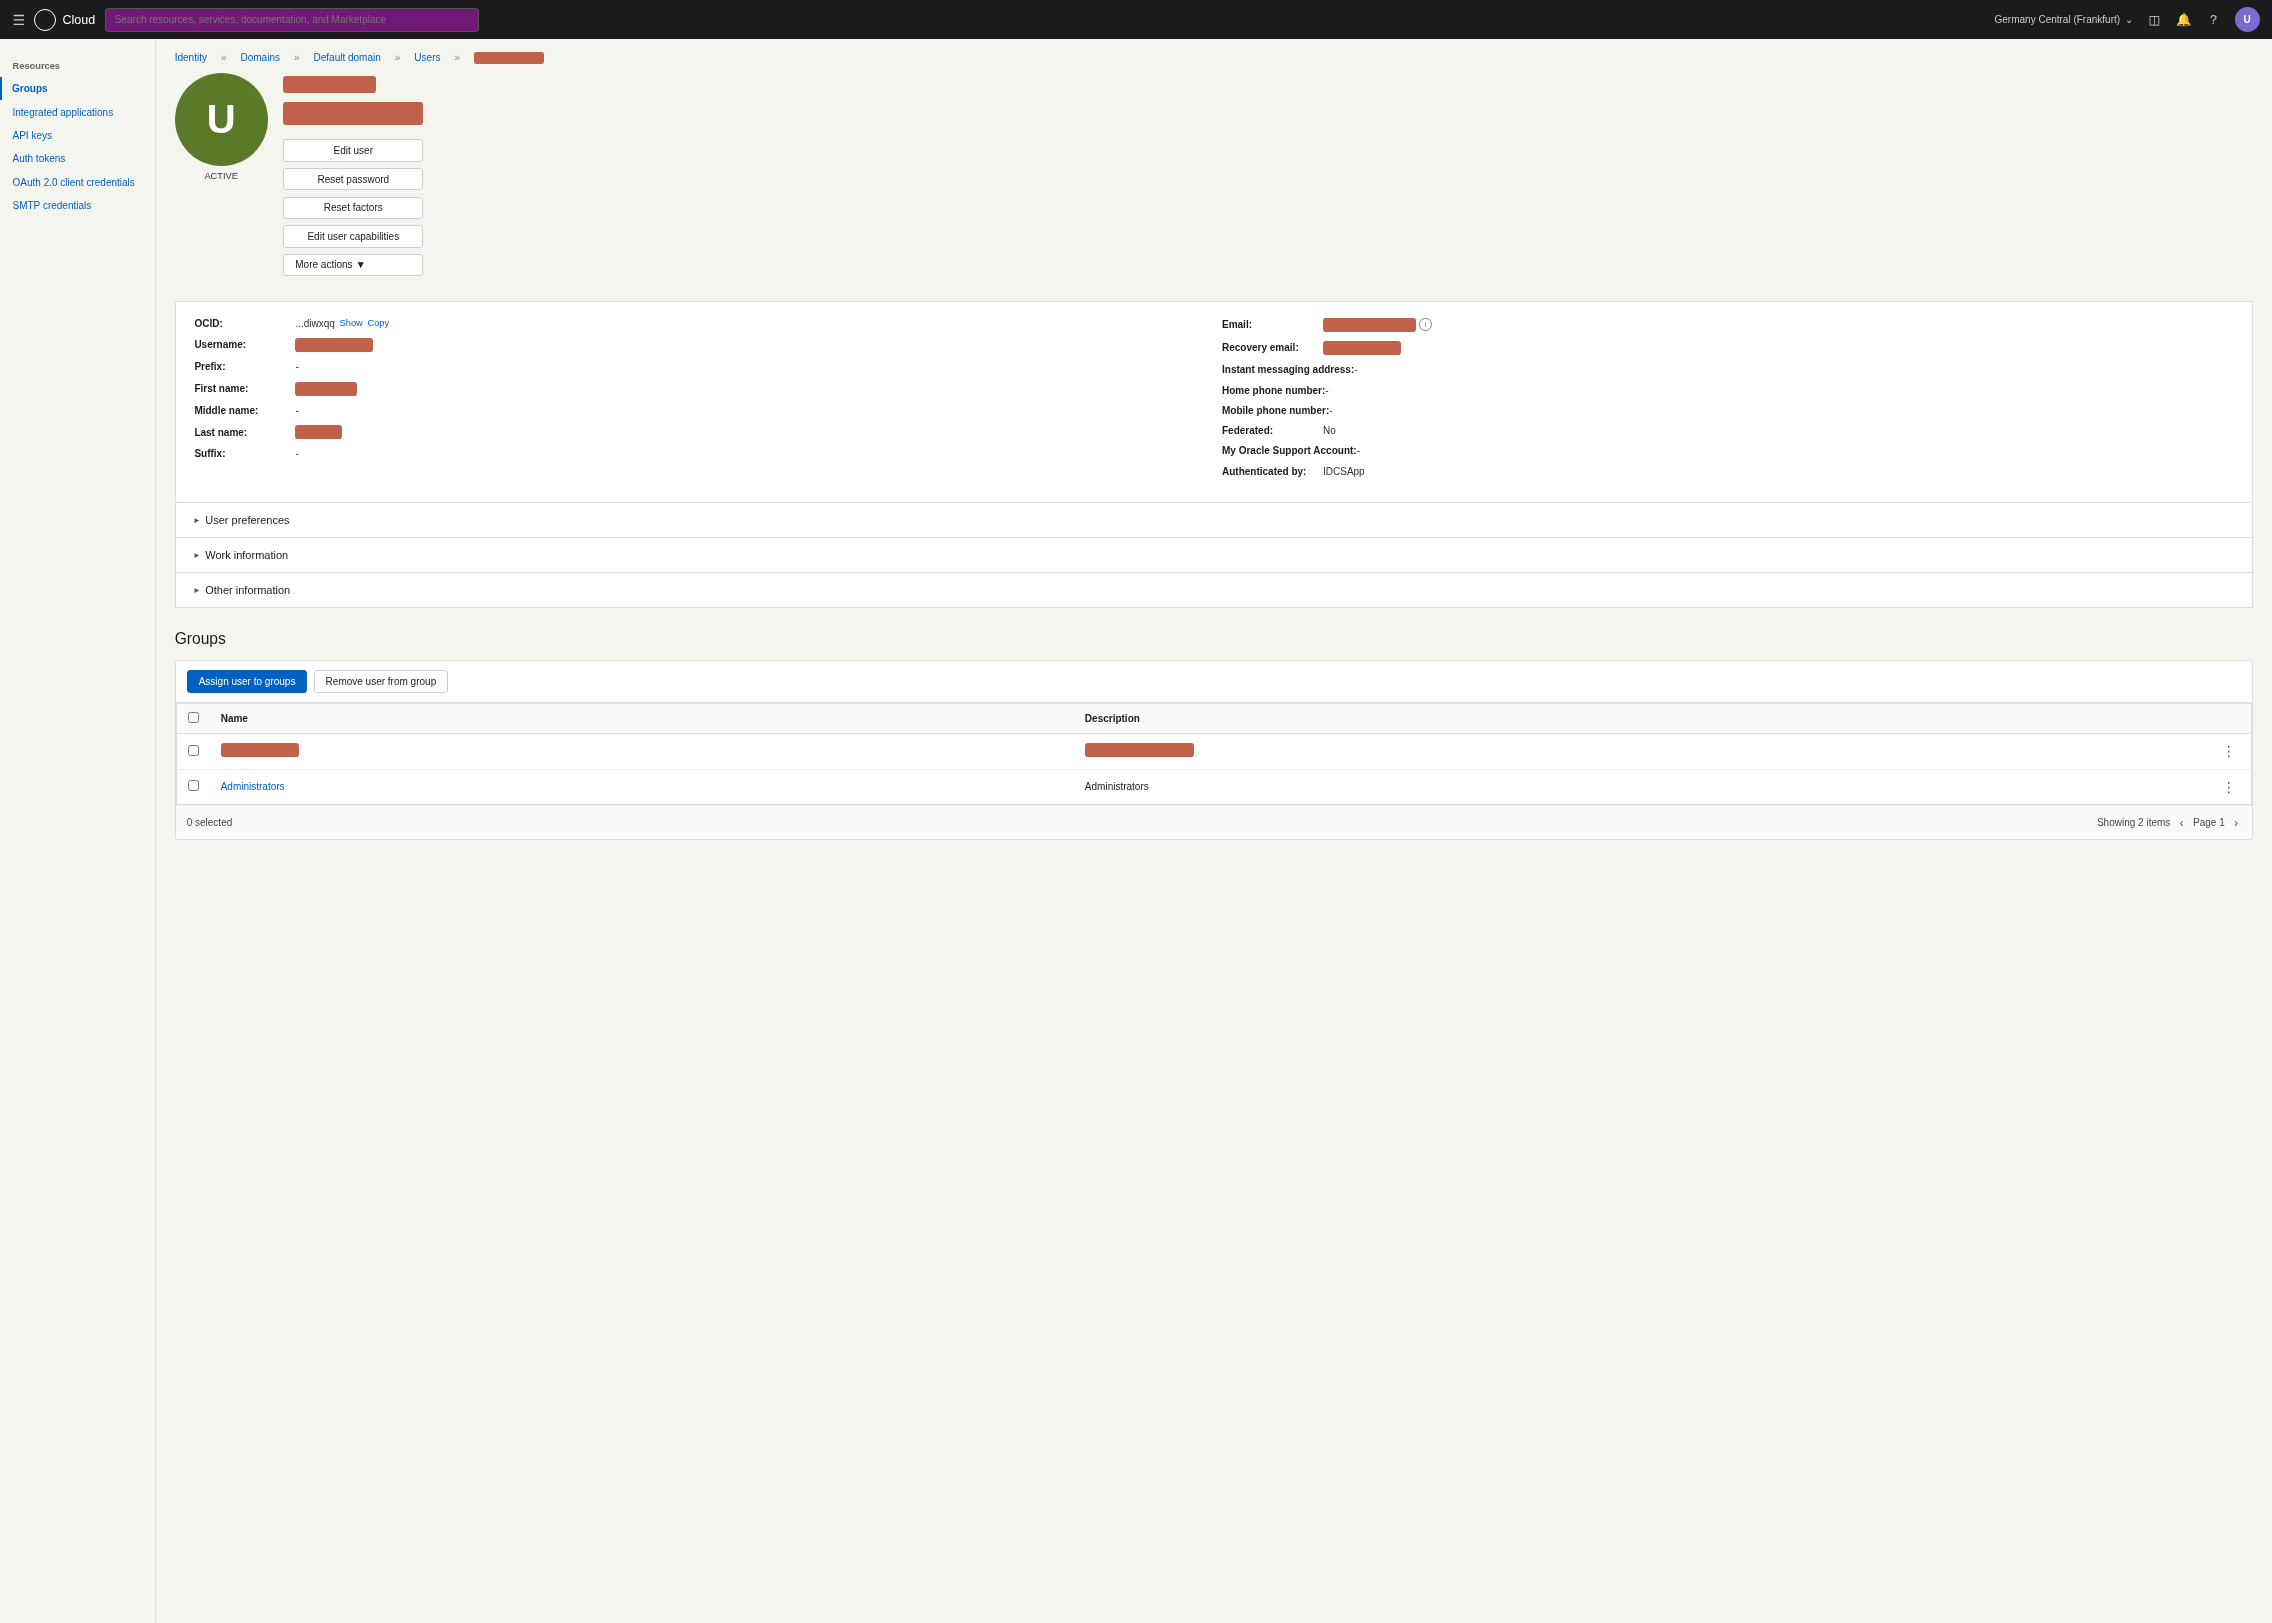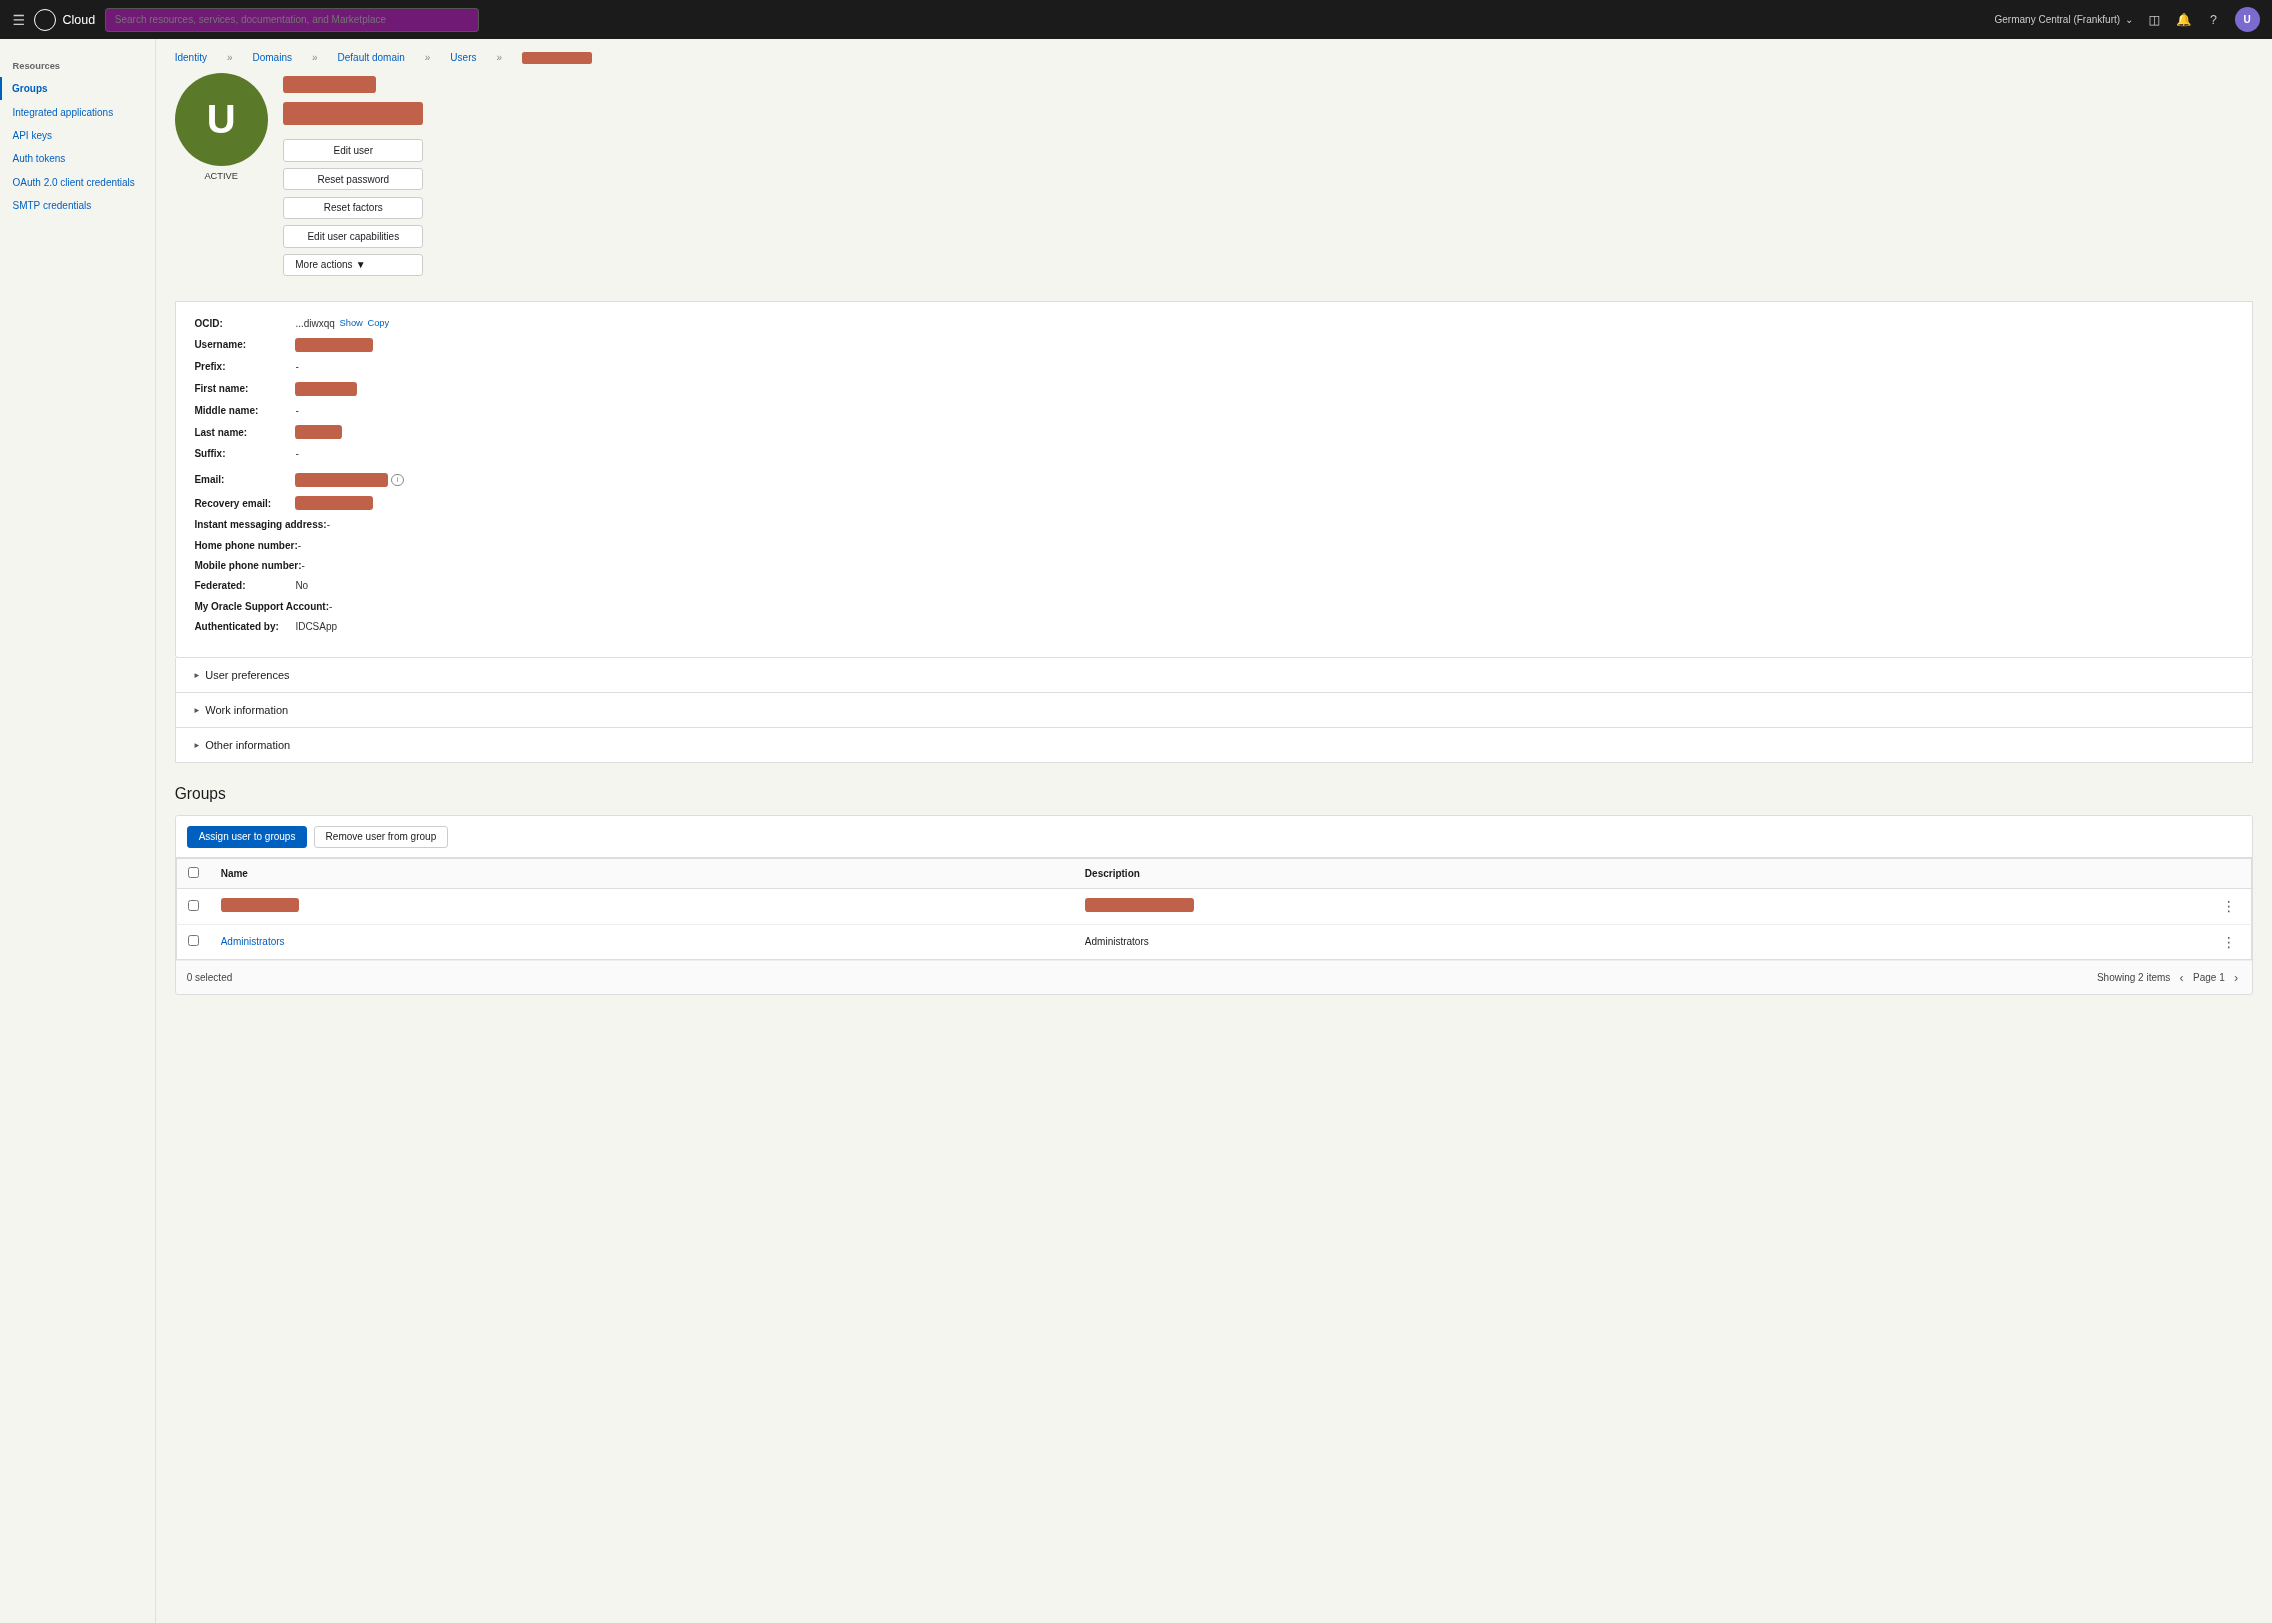--- a/index.html
+++ b/index.html
@@ -23,21 +23,21 @@
     
     .sidebar { width: 156px; background: #f5f5f0; border-right: 0.8px solid #e0e0dc; padding: 15.6px 0; flex-shrink: 0; }
     .sidebar-section-title { font-size: 9.3px; font-weight: 600; color: #666; padding: 6.2px 12.5px; text-transform: none; }
     .sidebar-item { padding: 6.2px 12.5px; font-size: 10px; color: #0060c0; cursor: pointer; display: block; }
     .sidebar-item.active { color: #0060c0; border-left: 2.3px solid #0060c0; font-weight: 600; padding-left: 10px; }
 
     
     .content { flex: 1; padding: 12.5px 18.7px; }
 
     
-    .breadcrumb { display: flex; align-items: center; gap: 20px; font-size: 10px; margin-bottom: 9.3px; }
+    .breadcrumb { display: flex; align-items: center; gap: 14px; font-size: 10px; margin-bottom: 9.3px; }
     .breadcrumb a { color: #0060c0; text-decoration: none; }
     .breadcrumb-sep { color: #888; }
 
     
     .user-header { display: flex; align-items: flex-start; gap: 15.6px; margin-bottom: 12.5px; }
     .user-avatar-large { width: 93px; height: 93px; background: #5a7a2a; border-radius: 50%; display: flex; align-items: center; justify-content: center; color: white; font-size: 40px; font-weight: bold; flex-shrink: 0; }
     .user-header-info { padding-top: 3.1px; }
     .user-status { font-size: 9.3px; color: #333; text-align: center; margin-top: 4.7px; }
 
     
@@ -46,21 +46,21 @@
     .btn-primary { background: #0060c0; color: white; border-color: #0060c0; }
     .btn-dropdown { display: flex; align-items: center; gap: 3.1px; }
 
     
     .tabs { display: flex; border-bottom: 0.8px solid #ccc; margin-bottom: 0; }
     .tab { padding: 7.8px 14px; font-size: 11px; cursor: pointer; border-bottom: 1.6px solid transparent; color: #444; }
     .tab.active { border-bottom: 1.6px solid #0060c0; color: #0060c0; font-weight: 500; }
 
     
     .info-panel { background: white; border: 0.8px solid #ddd; border-radius: 0 0 3.1px 3.1px; padding: 15.6px 18.7px; }
-    .info-grid { display: grid; grid-template-columns: 1fr; gap: 4px; }
+    .info-grid { display: grid; grid-template-columns: 1fr 1fr; gap: 16px; }
     .info-col { padding-right: 18.7px; }
     .info-row { display: flex; align-items: center; margin-bottom: 9.3px; font-size: 10px; }
     .info-label { font-weight: 600; min-width: 101px; flex-shrink: 0; }
     .info-value { color: #333; }
     .info-link { color: #0060c0; cursor: pointer; text-decoration: none; font-size: 9.3px; margin-left: 4.7px; }
     .redacted-sm { display: inline-block; width: 78px; height: 14px; background: #c0614a; border-radius: 3.1px; }
     .redacted-xs { display: inline-block; width: 62px; height: 14px; background: #c0614a; border-radius: 3.1px; }
     .info-icon { display: inline-flex; align-items: center; justify-content: center; width: 12.5px; height: 12.5px; border: 0.8px solid #888; border-radius: 50%; font-size: 7.8px; color: #888; margin-left: 3.1px; cursor: pointer; }
 
     

